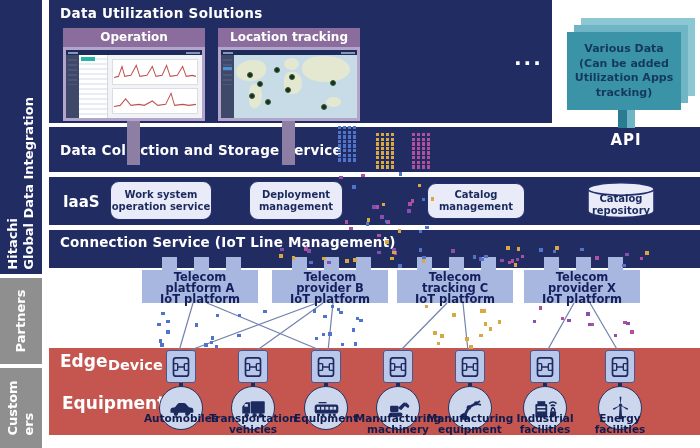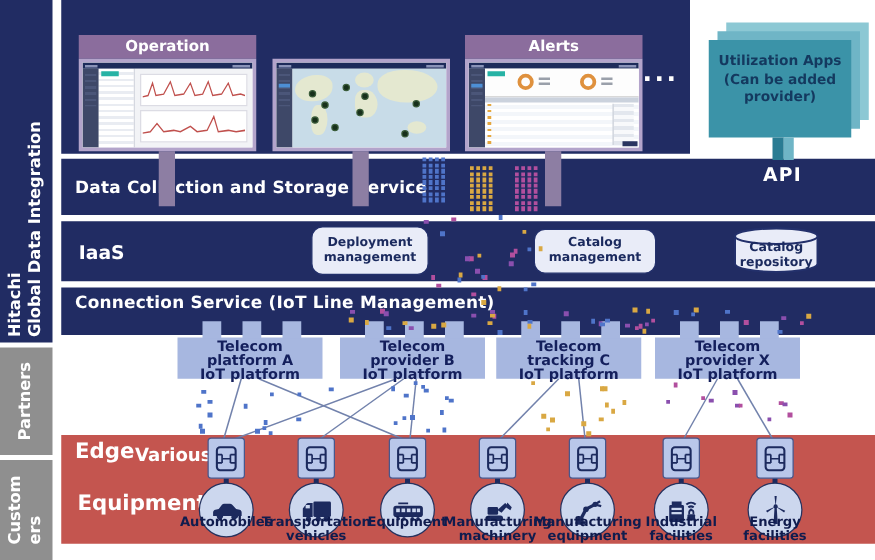--- a/index.html
+++ b/index.html
@@ -128,45 +128,47 @@
       </div>
   </div>
   <div class="side-seg seg-gray seg-customers">
     <div class="vlabel center lines" id="v-customers">
         <div>Custom</div>
         <div>ers</div>
       </div>
   </div>
 
   <div class="block" id="solutions-block"></div>
+  <div id="solution-title">Data Utilization Solutions</div>
   <div id="more-dots">...</div>
 
   <div class="block" id="collection-bar">
     <span class="bar-label">Data Collection and Storage Service</span>
   </div>
   <div id="api-label">API</div>
 
   <div class="block" id="iaas-band"></div>
   <div id="iaas-label">IaaS</div>
 
   <div class="block" id="connection-band">
     <div class="bar-label" id="connection-label">Connection Service (IoT Line Management)</div>
   </div>
 
   <div class="block" id="edge-band"></div>
   <div id="edge-label">Edge</div>
-  <div id="device-label">Various</div>
+  <div id="device-label">Device</div>
   <div id="equipment-label">Equipment</div>
 
   <div class="apps-card" id="apps-back2"></div>
   <div class="apps-card" id="apps-back1"></div>
   <div class="apps-card lines" id="apps-front">
+      <div>Various Data</div>
+      <div>(Can be added</div>
       <div>Utilization Apps</div>
-      <div>(Can be added</div>
-      <div>provider)</div>
+      <div>tracking)</div>
     </div>
   <div class="abs" id="apps-stem-dark"></div>
   <div class="abs" id="apps-stem-lite"></div>
 
   <div id="repository">
     <svg width="72" height="40" viewBox="0 0 72 40">
       <path d="M3 9c0-3.6 14.8-6.5 33-6.5S69 5.4 69 9v22c0 3.6-14.8 6.5-33 6.5S3 34.6 3 31z" fill="#e9ecf8" stroke="#23306b" stroke-width="1.6"></path>
       <ellipse cx="36" cy="9" rx="33" ry="6.2" fill="#e9ecf8" stroke="#23306b" stroke-width="1.6"></ellipse>
     </svg>
     <div id="repo-text" class="lines">
@@ -208,20 +210,21 @@
             <polyline points="0,15 7,14 13,8 19,14 28,13 34,14 43,10 49,14 58,13 64,3 68,14 77,13 84,14 92,13" fill="none" stroke="#c0504d" stroke-width="1.1"></polyline>
           </svg>
         </div>
       </div>
     </div>
   </div>
       </div>
   </div>
     <div class="panel" style="left: 218px;">
     <div class="panel-stem"></div>
+    <div class="panel-header">Location tracking</div>
     <div class="panel-frame">
         <div class="shot">
     <div class="shot-tb"></div>
     <div class="shot-body">
       <div class="shot-side">
               <i class="shl"></i>
             </div>
       <div class="map">
         <i class="blob" style="left:2px;top:5px;width:30px;height:21px;border-radius:60% 40% 55% 45%;"></i>
         <i class="blob" style="left:15px;top:29px;width:13px;height:24px;border-radius:45% 55% 60% 40%;"></i>
@@ -236,51 +239,24 @@
         <i class="mdot" style="left:55px;top:19px;"></i>
         <i class="mdot" style="left:51px;top:32px;"></i>
         <i class="mdot" style="left:96px;top:25px;"></i>
         <i class="mdot" style="left:87px;top:49px;"></i>
         <i class="mdot" style="left:40px;top:12px;"></i>
       </div>
     </div>
   </div>
       </div>
   </div>
-    <div class="panel" style="left: 372px;">
-    <div class="panel-stem"></div>
-    <div class="panel-header">Alerts</div>
-    <div class="panel-frame">
-        <div class="shot">
-    <div class="shot-tb"></div>
-    <div class="shot-body">
-      <div class="shot-side">
-              <i class="shl"></i>
-            </div>
-      <div class="al">
-        <div class="al-top">
-          <i class="chip"></i>
-          <i class="donut" style="left:26px;top:4px;"></i>
-          <i class="dleg" style="left:43px;top:7px;"></i>
-          <i class="dleg" style="left:43px;top:11px;"></i>
-          <i class="donut" style="left:76px;top:4px;"></i>
-          <i class="dleg" style="left:93px;top:7px;"></i>
-          <i class="dleg" style="left:93px;top:11px;"></i>
-        </div>
-        <div class="al-table">
-          <i class="al-head"></i>
-          <i class="al-col"></i>
-          <i class="al-right"></i>
-          <i class="al-pager"></i>
-        </div>
-      </div>
-    </div>
-  </div>
-      </div>
-  </div>
+    <div class="iaas-box lines" style="left: 110px; top: 181px; width: 100px; height: 37px;">
+      <div>Work system</div>
+      <div>operation service</div>
+    </div>
     <div class="iaas-box lines" style="left: 249px; top: 181px; width: 92px; height: 37px;">
       <div>Deployment</div>
       <div>management</div>
     </div>
     <div class="iaas-box lines" style="left: 427px; top: 183px; width: 96px; height: 34px;">
       <div>Catalog</div>
       <div>management</div>
     </div>
     <div class="platform" style="left: 142px;">
     <i class="ptab t1"></i>

